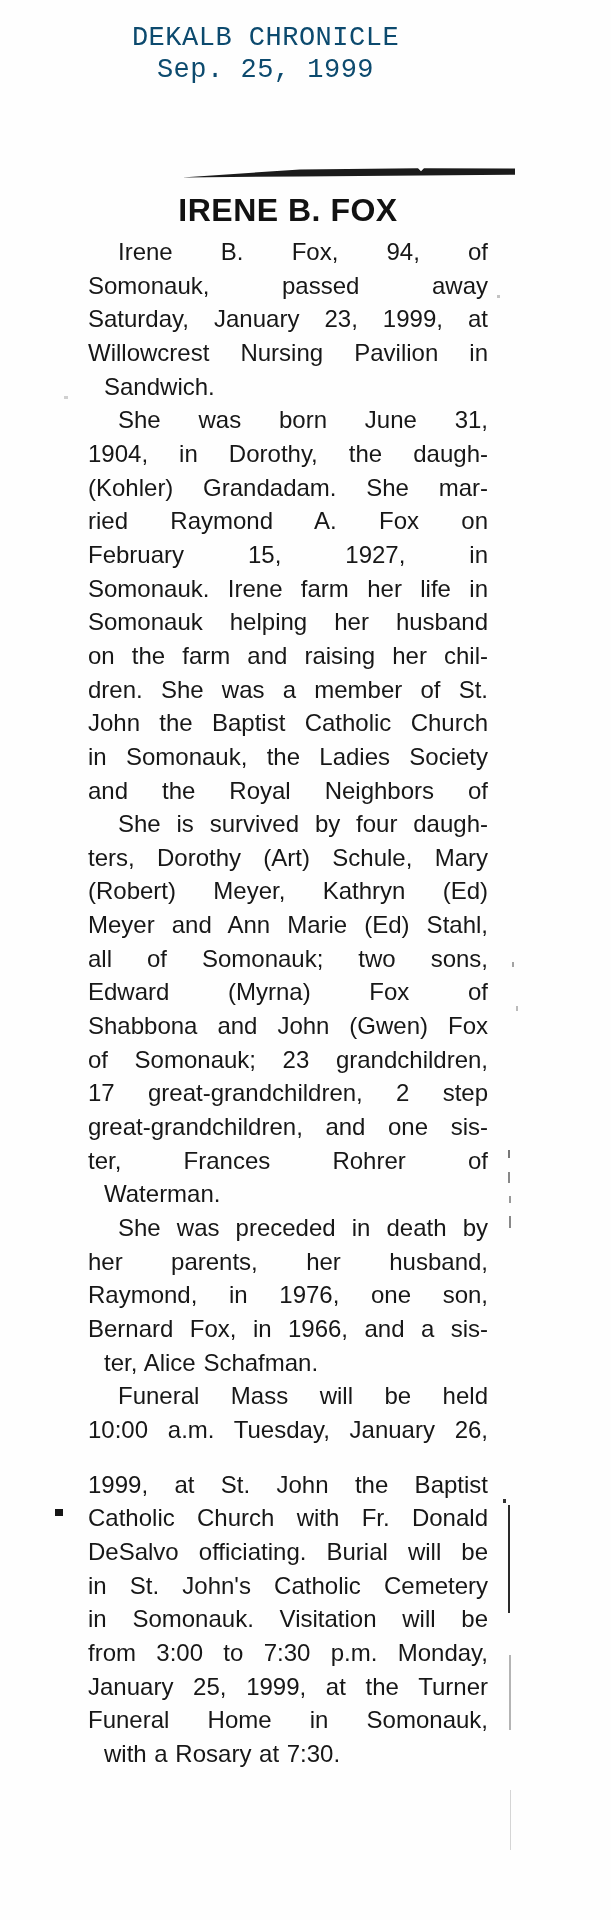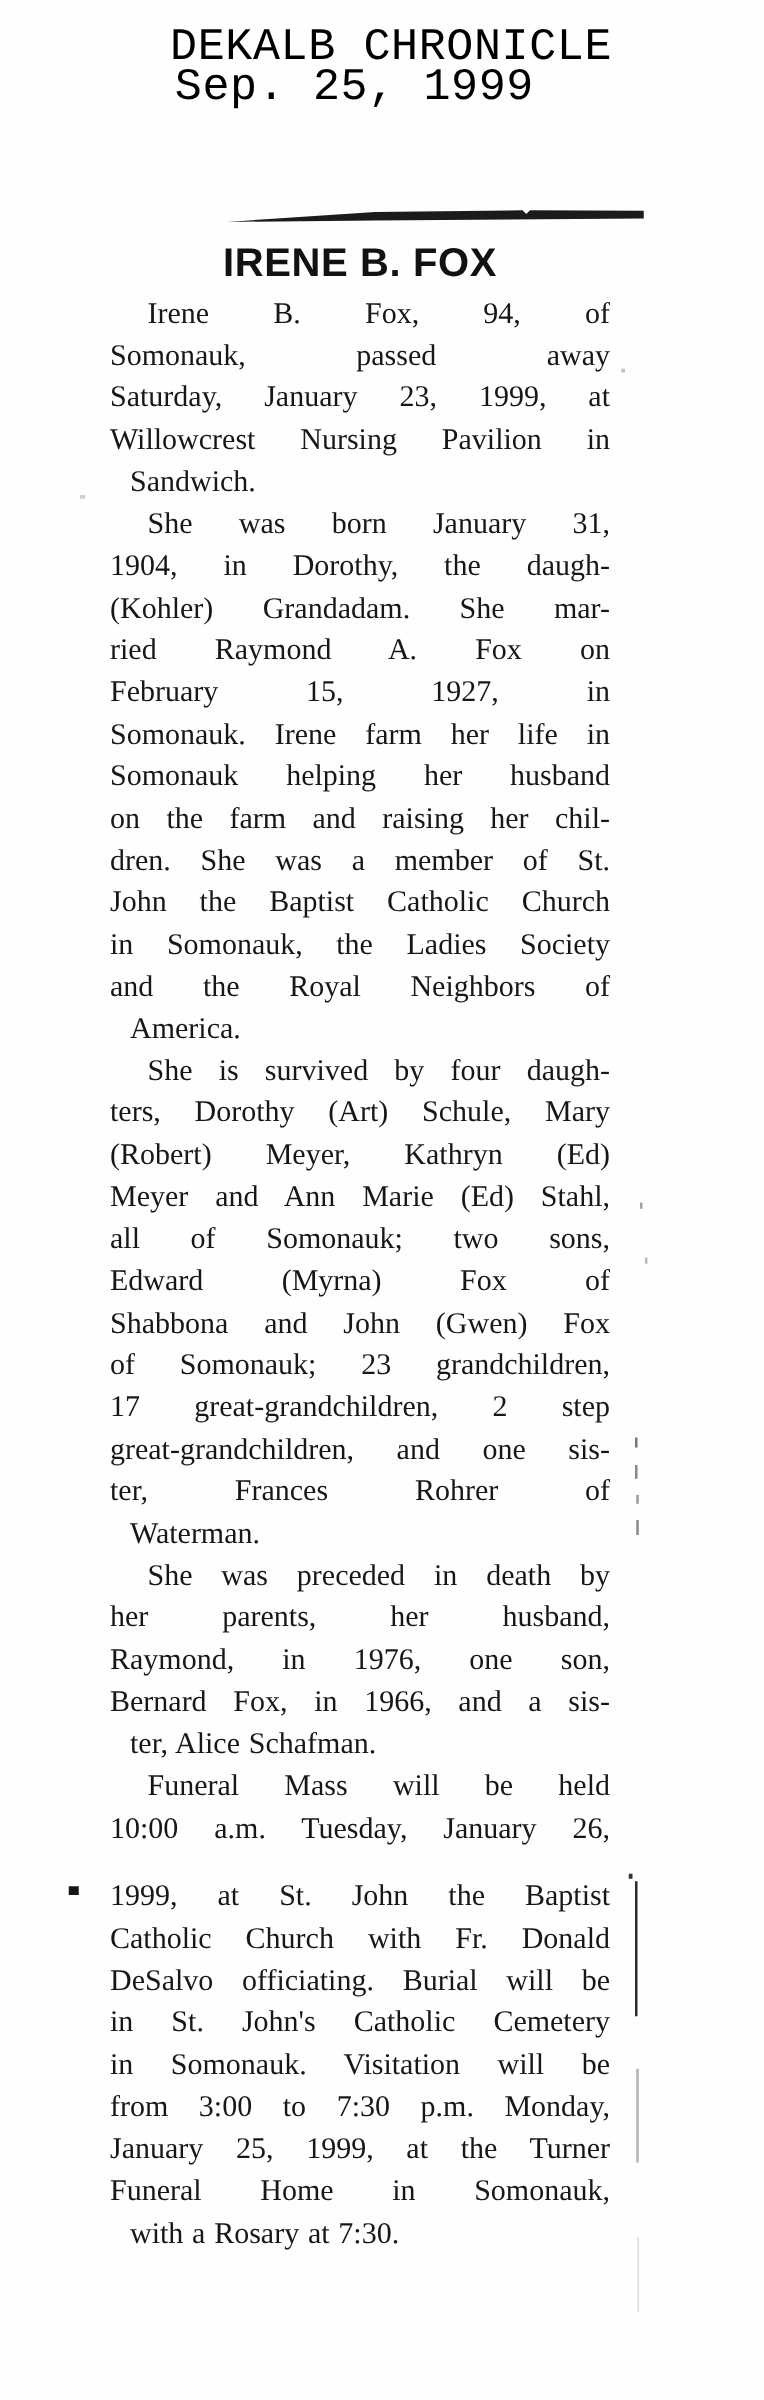--- a/index.html
+++ b/index.html
@@ -8,45 +8,44 @@
     background: #ffffff;
     position: relative;
     font-family: "Liberation Sans", sans-serif;
     color: #161616;
     overflow: hidden;
   }
   .page { position: absolute; inset: 0; background: #fefefe; }
 
   
   .masthead {
-    position: absolute; left: 136px; top: 22px; width: 295px;
+    position: absolute; left: 118px; top: 22px; width: 295px;
     font-family: "Liberation Mono", "DejaVu Sans Mono", monospace;
-    font-size: 36px; line-height: 32px; letter-spacing: 0.5px;
-    color: #000000; text-align: center; white-space: nowrap;
+    font-size: 27px; line-height: 32px; letter-spacing: 0.5px;
+    color: #0c4a6e; text-align: center; white-space: nowrap;
   }
 
   
   .rule-wrap { position: absolute; left: 150px; top: 160px; width: 380px; height: 25px; }
 
   
   .headline {
     position: absolute; left: 88px; top: 195px; width: 400px;
     font-size: 32px; font-weight: bold; letter-spacing: 0.5px;
     color: #121212; text-align: center; line-height: 30px;
   }
   .body-col {
     position: absolute; left: 88px; top: 235px; width: 400px;
     font-size: 24px; line-height: 33.65px; color: #171717;
   }
   .bline {
     text-align: justify;
     text-align-last: justify;
     white-space: normal;
     word-spacing: 1px;
-    font-family: Liberation Serif, serif;
   }
   .bline.lastline { text-align-last: left; margin-left: 16px; }
   .bline.indent { text-indent: 30px; }
   .para.gap-before { margin-top: 21px; }
 
   
   .artifact { position: absolute; background: #1d1d1d; }
   .a-sq     { left: 55px;  top: 1509px; width: 8px;  height: 7px; background:#161616; }
   .a-dot1   { left: 503px; top: 1499px; width: 3px;  height: 4px; background:#333; }
   .a-dash1  { left: 508px; top: 1150px; width: 2px;  height: 8px;  background:#555; opacity:.8;}
@@ -89,33 +88,32 @@
 
   <div class="body-col" id="body-col">
       <div class="para">
         <div class="bline indent">Irene B. Fox, 94, of</div>
         <div class="bline">Somonauk, passed away</div>
         <div class="bline">Saturday, January 23, 1999, at</div>
         <div class="bline">Willowcrest Nursing Pavilion in</div>
         <div class="bline lastline">Sandwich.</div>
       </div>
       <div class="para">
-        <div class="bline indent">She was born January 31,</div>
+        <div class="bline indent">She was born June 31,</div>
         <div class="bline">1904, in Dorothy, the daugh-</div>
         <div class="bline">(Kohler) Grandadam. She mar-</div>
         <div class="bline">ried Raymond A. Fox on</div>
         <div class="bline">February 15, 1927, in</div>
         <div class="bline">Somonauk. Irene farm her life in</div>
         <div class="bline">Somonauk helping her husband</div>
         <div class="bline">on the farm and raising her chil-</div>
         <div class="bline">dren. She was a member of St.</div>
         <div class="bline">John the Baptist Catholic Church</div>
         <div class="bline">in Somonauk, the Ladies Society</div>
         <div class="bline">and the Royal Neighbors of</div>
-        <div class="bline lastline">America.</div>
       </div>
       <div class="para">
         <div class="bline indent">She is survived by four daugh-</div>
         <div class="bline">ters, Dorothy (Art) Schule, Mary</div>
         <div class="bline">(Robert) Meyer, Kathryn (Ed)</div>
         <div class="bline">Meyer and Ann Marie (Ed) Stahl,</div>
         <div class="bline">all of Somonauk; two sons,</div>
         <div class="bline">Edward (Myrna) Fox of</div>
         <div class="bline">Shabbona and John (Gwen) Fox</div>
         <div class="bline">of Somonauk; 23 grandchildren,</div>

